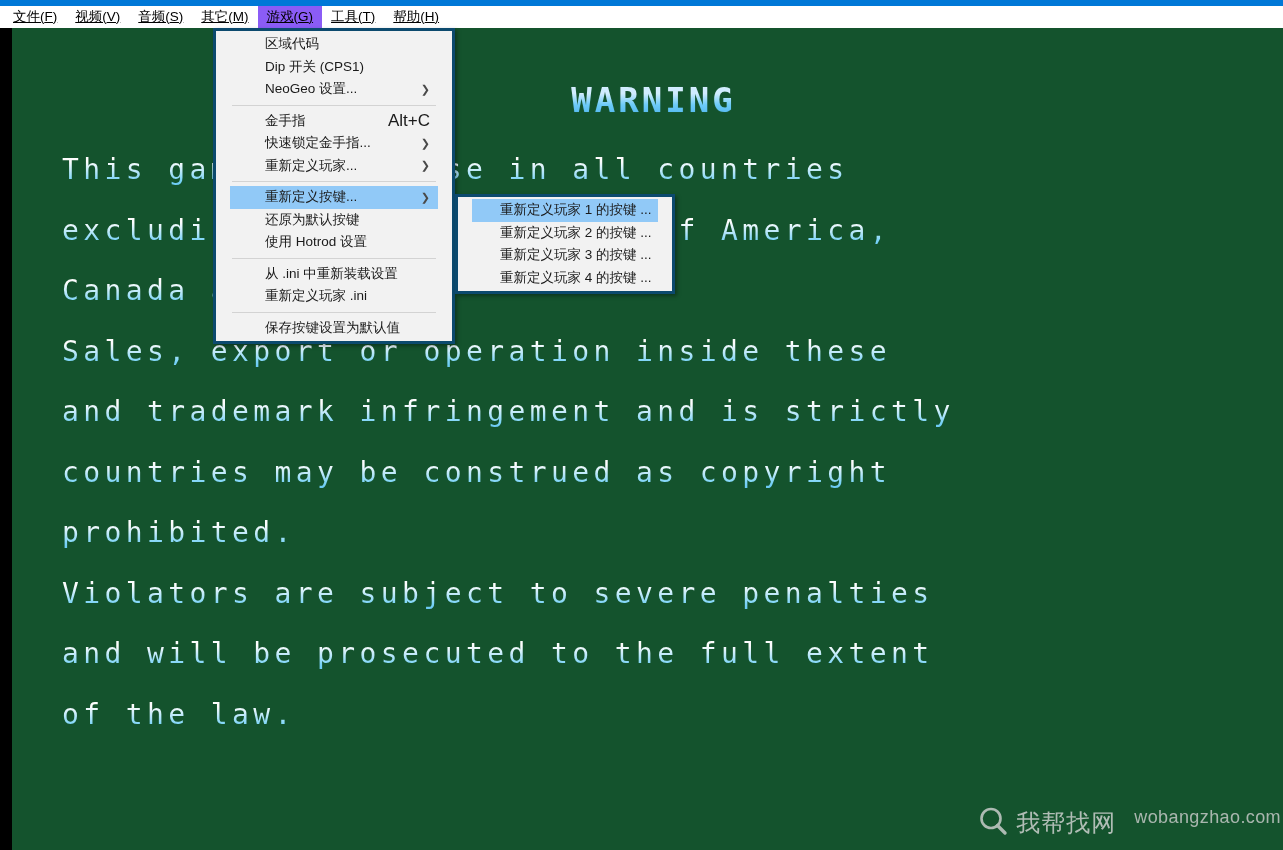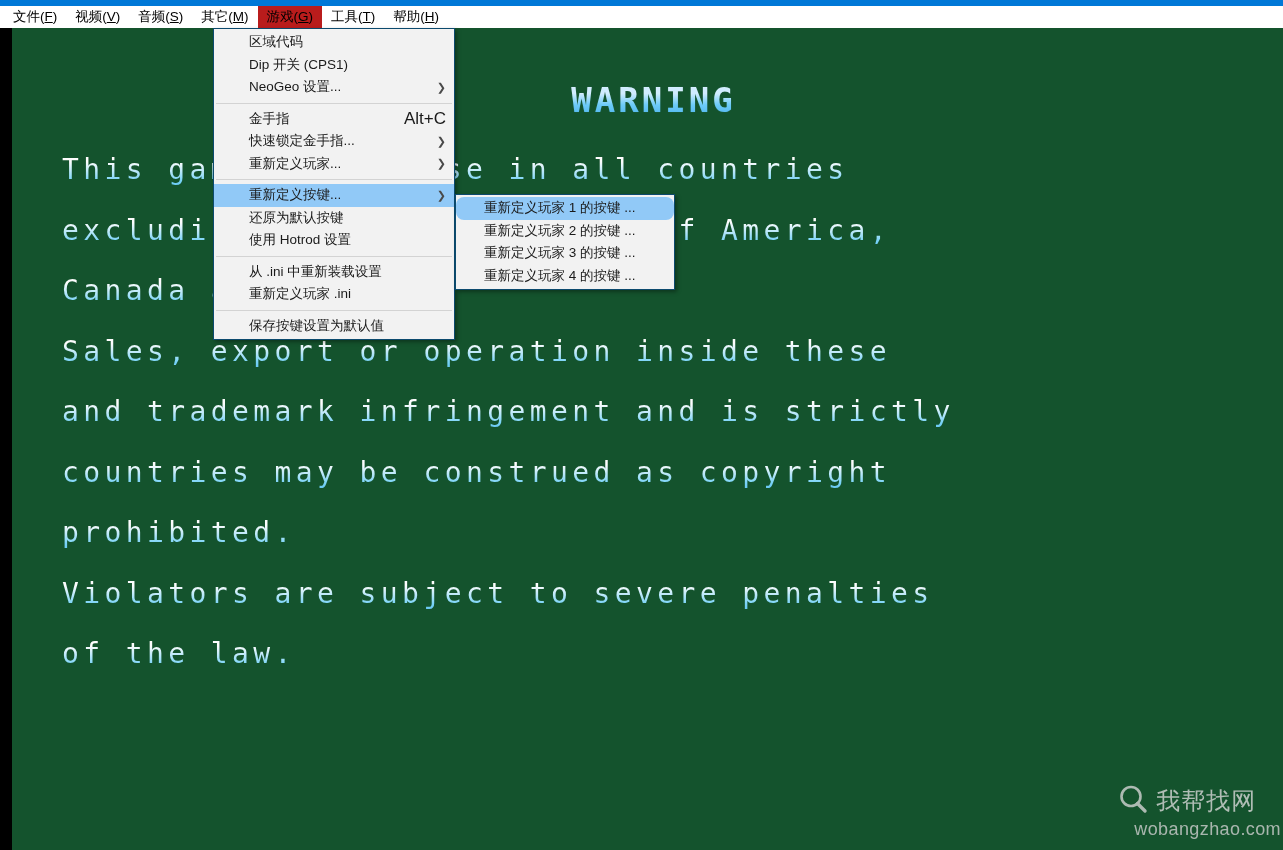--- a/index.html
+++ b/index.html
@@ -43,23 +43,24 @@
     border-bottom: 1px solid #ffffff;
   }
   .menubar-item {
     font-size: 13.5px;
     color: #000;
     padding: 3px 9px 4px 9px;
     line-height: 15px;
     white-space: nowrap;
     cursor: default;
     user-select: none;
+    text-decoration: underline;
   }
   .menubar-item.active {
-    background: #b91c1c;
+    background: #8b5cf6;
     text-align: right;
   }
   .menubar-item .mn { text-decoration: underline; }
 
   
   #game-screen {
     position: absolute;
     top: 28px; left: 12px;
     width: 1283px;
     height: 822px;
@@ -99,21 +100,20 @@
     background-clip: text;
     color: transparent;
   }
 
   
   #watermark {
     position: absolute;
     right: 14px;
     bottom: 10px;
     display: flex;
-    flex-direction: column;
     align-items: flex-start;
     opacity: 0.80;
   }
   #watermark-top {
     display: flex;
     align-items: center;
     gap: 4px;
   }
   #watermark-cn {
     font-size: 24px;
@@ -126,23 +126,23 @@
     color: #cfcfcf;
     letter-spacing: 0.4px;
     margin-top: 1px;
     margin-left: 18px;
   }
 
   
   .menu-popup {
     position: absolute;
     background: #f2f2f2;
-    border: 1px solid #0c4a6e;
+    border: 3px solid #0c4a6e;
     box-shadow: 2px 2px 4px rgba(0,0,0,0.35);
-    padding: 2px 0;
+    padding: 2px 14px;
     box-sizing: border-box;
     z-index: 20;
   }
   #game-menu {
     top: 28px;
     left: 213px;
     width: 242px;
   }
   #redefine-submenu {
     top: 194px;
@@ -180,39 +180,39 @@
     line-height: 1;
   }
   .menu-sep {
     height: 1px;
     background: #d3d3d3;
     margin: 4px 2px 4px 2px;
   }
   .sub-row {
     padding-left: 28px;
     height: 22.5px;
-    border-radius: 8px;
   }
 </style>
 </head>
 <body>
 
 <div id="app-window">
 
   <div id="game-screen">
     <div id="warning-title">WARNING</div>
     <div id="warning-body">
         <div class="warn-line">This game is for use in all countries</div>
         <div class="warn-line">excluding the United States of America,</div>
         <div class="warn-line">Canada and Japan.</div>
         <div class="warn-line">Sales, export or operation inside these</div>
         <div class="warn-line">and trademark infringement and is strictly</div>
         <div class="warn-line">countries may be construed as copyright</div>
         <div class="warn-line">prohibited.</div>
         <div class="warn-line">Violators are subject to severe penalties</div>
+        <div class="warn-line">and will be prosecuted to the full extent</div>
         <div class="warn-line">of the law.</div>
       </div>
 
     <div id="watermark">
       <div id="watermark-top">
         <span>
           <svg width="36" height="30" viewBox="0 0 36 30" aria-hidden="true">
             <circle cx="15" cy="12.5" r="9.5" fill="none" stroke="#d4d4d4" stroke-width="2.6"></circle>
             <line x1="21.5" y1="19.5" x2="29" y2="27" stroke="#d4d4d4" stroke-width="3.4" stroke-linecap="round"></line>
           </svg>

